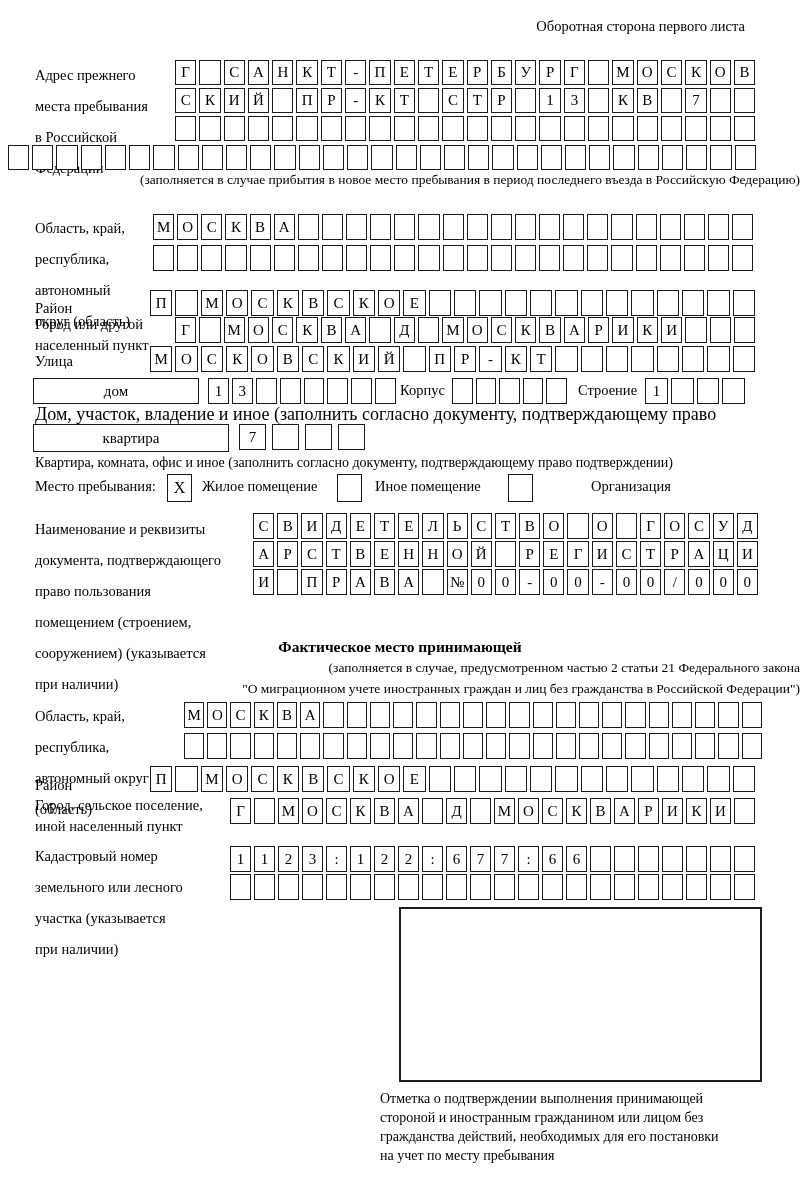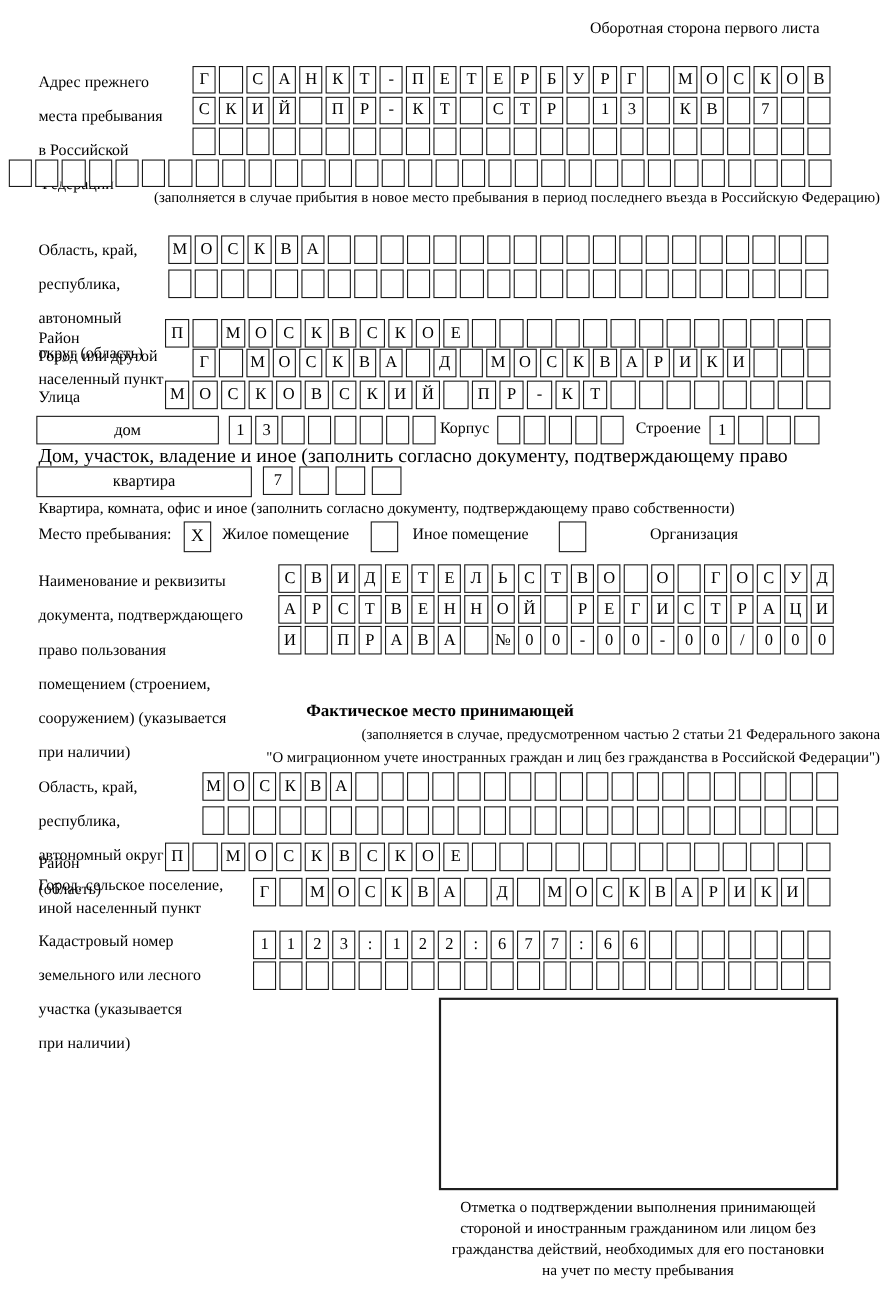--- a/index.html
+++ b/index.html
@@ -22,21 +22,21 @@
   .typebox{
     box-sizing:border-box;border:1.5px solid #1a1a1a;display:flex;
     align-items:center;justify-content:center;font-size:15px;background:#fff;
   }
   .chk{
     box-sizing:border-box;border:1.5px solid #1a1a1a;width:25px;height:28px;
     display:flex;align-items:center;justify-content:center;font-size:16px;background:#fff;
   }
   .inline-lbl{font-size:14.5px;}
   .stamp-rect{box-sizing:border-box;border:2px solid #1f1f1f;background:#fff;}
-  .stamp-cap{font-size:14px;line-height:19px;text-align:center;white-space:pre-line;}
+  .stamp-cap{font-size:14px;line-height:19px;text-align:left;white-space:pre-line;}
 </style>
 </head>
 <body>
 
 <div class="page">
 
   <div class="abs" style="top:18px;right:55px;font-size:14.5px;">Оборотная сторона первого листа</div>
 
   <div class="abs lbl" style="left:35px;top:60px;width:150px;">Адрес прежнего
 места пребывания
@@ -328,21 +328,21 @@
     </div>
   <div class="abs" style="left:35px;top:404px;font-size:18px;">Дом, участок, владение и иное (заполнить согласно документу, подтверждающему право собственности)</div>
 
   <div class="abs typebox" style="left:33px;top:424px;width:196px;height:28px;">квартира</div>
   <div class="abs cellrow" style="left:239px;top:424px;width:126px;gap:6px;">
       <span class="cell">7</span>
       <span class="cell"></span>
       <span class="cell"></span>
       <span class="cell"></span>
     </div>
-  <div class="abs" style="left:35px;top:455px;font-size:14px;">Квартира, комната, офис и иное (заполнить согласно документу, подтверждающему право собственности)</div>
+  <div class="abs" style="left:35px;top:455px;font-size:14px;">Квартира, комната, офис и иное (заполнить согласно документу, подтверждающему право подтверждении)</div>
 
   <div class="abs inline-lbl" style="left:35px;top:478px;">Место пребывания:</div>
   <div class="abs chk" style="left:167px;top:474px;">X</div>
   <div class="abs inline-lbl" style="left:202px;top:478px;">Жилое помещение</div>
   <div class="abs chk" style="left:337px;top:474px;"></div>
   <div class="abs inline-lbl" style="left:375px;top:478px;">Иное помещение</div>
   <div class="abs chk" style="left:508px;top:474px;"></div>
   <div class="abs inline-lbl" style="left:556px;top:478px;margin-left:35px;">Организация</div>
 
   <div class="abs lbl" style="left:35px;top:514px;width:225px;">Наименование и реквизиты

